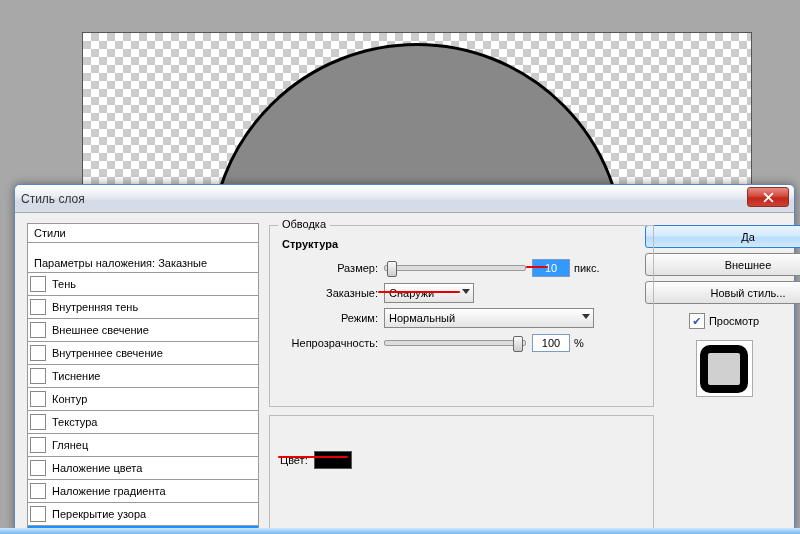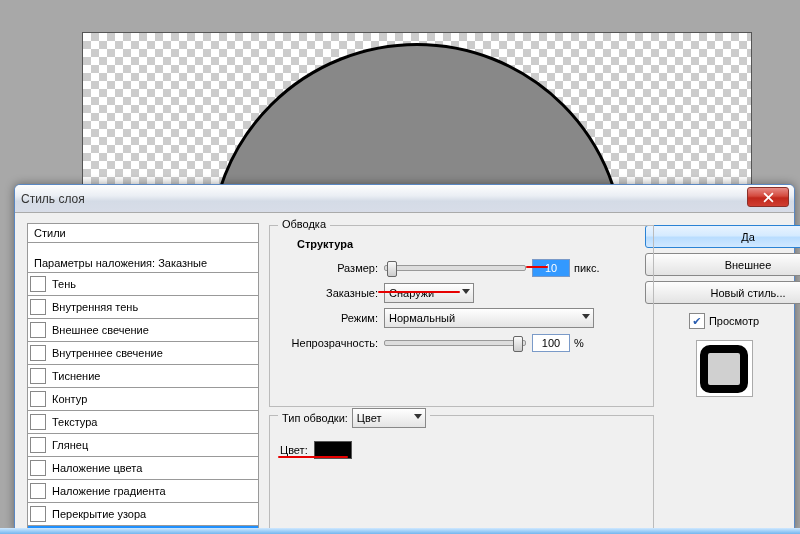--- a/index.html
+++ b/index.html
@@ -146,21 +146,21 @@
 }
 .group .legend {
   position: absolute;
   top: -8px;
   left: 8px;
   background: #f0f0f0;
   padding: 0 4px;
 }
 .sub-legend {
   font-weight: bold;
-  margin: 0 0 6px 19px;
+  margin: 0 0 6px 4px;
 }
 .field-row {
   display: flex;
   align-items: center;
   height: 23px;
   margin: 0 0 2px 0;
 }
 .field-row .label {
   width: 100px;
   text-align: right;
@@ -405,28 +405,21 @@
           <div class="label">Непрозрачность:</div>
           <div class="slider">
               <div class="thumb" style="left:128px;"></div>
             </div>
           <div class="num-input">100</div>
           <div class="unit">%</div>
         </div>
       </div>
 
       <div class="group" style="height:108px;">
-        <div class="legend" style="display:flex; align-items:center; gap:4px;">
-          <span>Тип обводки:</span>
-          <div class="combo" style="width:64px;">
-            <span>Цвет</span>
-            <div class="arrow"></div>
-          </div>
-        </div>
-        <div class="field-row" style="margin-top:10px;">
+        <div class="field-row" style="margin-top:20px;">
           <span style="margin:0 6px 0 2px;">Цвет:</span>
           <div class="color-swatch"></div>
           <div class="red-underline" style="left:8px; top:40px; width:70px;"></div>
         </div>
       </div>
     </div>
 
     <div class="right-panel">
       <div class="btn primary">Да</div>
       <div class="btn">Внешнее</div>

